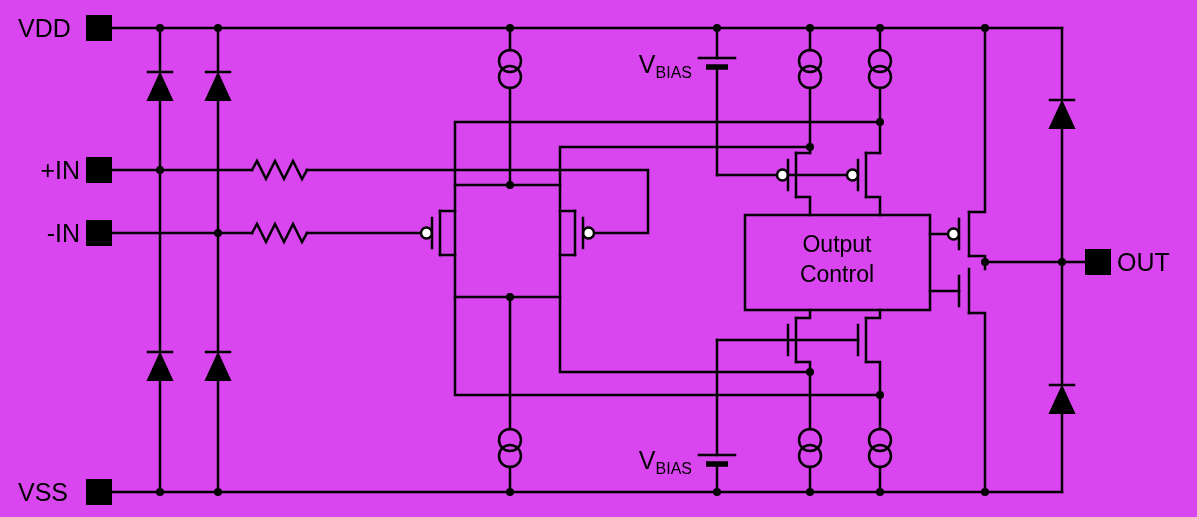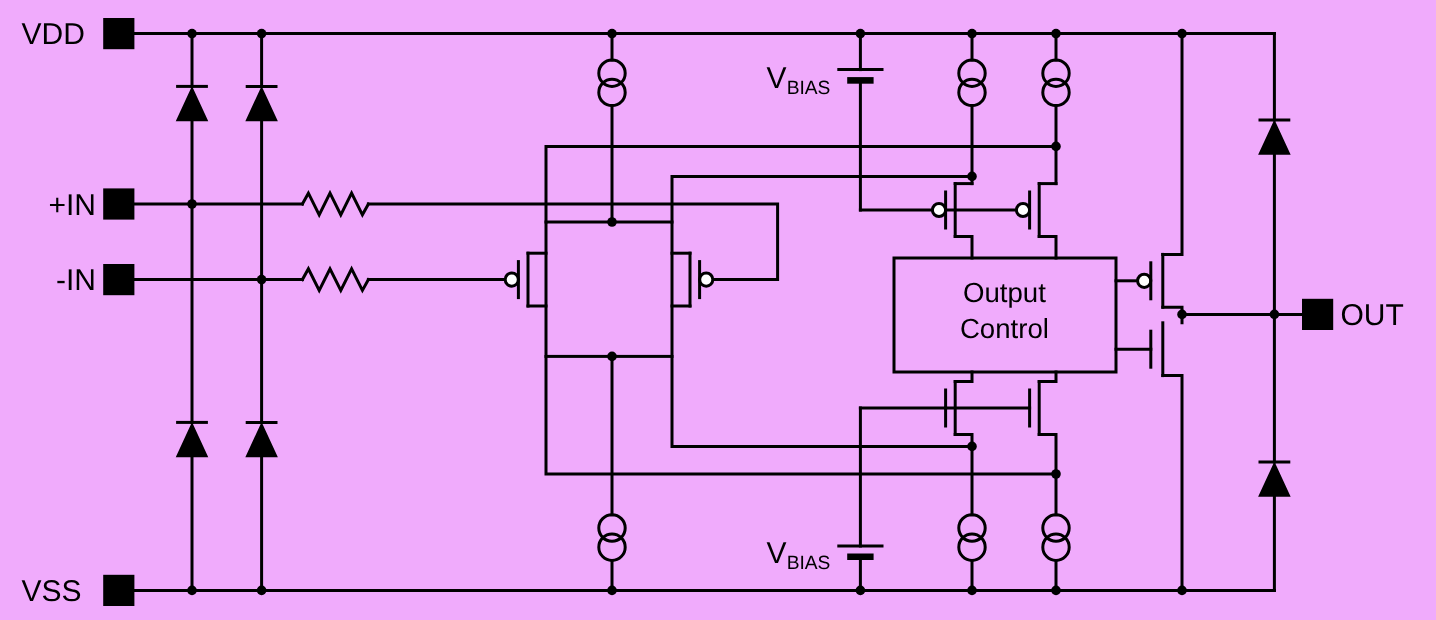--- a/index.html
+++ b/index.html
@@ -1,16 +1,16 @@
 <!DOCTYPE html>
 <html><head>
 <meta charset="utf-8">
 <style>
   html,body{margin:0;padding:0;background:#ffffff;}
-  .canvas{width:1197px;height:517px;position:relative;background:#f0abfc;overflow:hidden;}
+  .canvas{width:1197px;height:517px;position:relative;background:#d946ef;overflow:hidden;}
   svg{display:block;}
   .wire{stroke:#000;stroke-width:2.5;fill:none;stroke-linecap:square;}
   .thick{stroke:#000;stroke-width:5.5;fill:none;}
   .sym{stroke:#000;stroke-width:2.5;fill:none;}
   .fillsym{fill:#000;stroke:#000;stroke-width:2;}
   .dot{fill:#000;stroke:none;}
   .bubble{fill:#fff;stroke:#000;stroke-width:2.5;}
   .pad{fill:#000;stroke:none;}
   text{font-family:"Liberation Sans",sans-serif;fill:#000;}
   .lbl{font-size:25px;}

